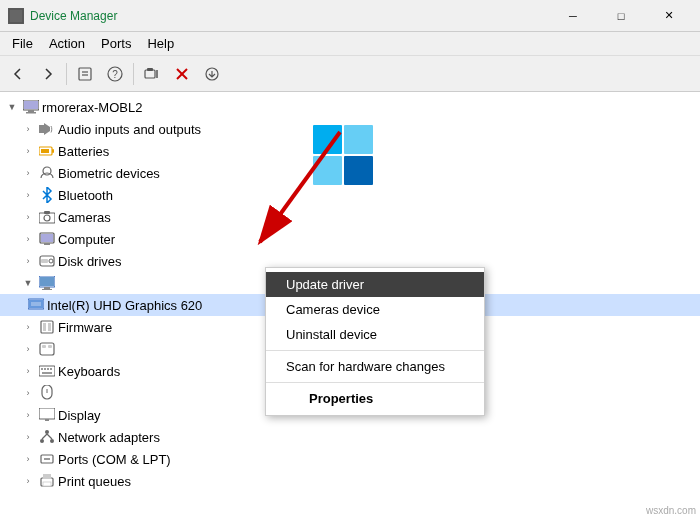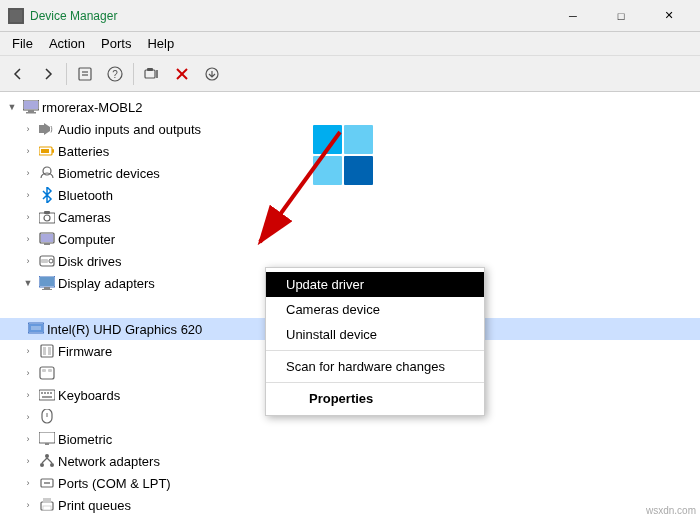--- a/index.html
+++ b/index.html
@@ -160,21 +160,21 @@
       width: 220px;
       z-index: 100;
       padding: 4px 0;
     }
     .ctx-item {
       padding: 5px 20px;
       cursor: pointer;
       font-size: 13px;
     }
     .ctx-item.highlighted {
-      background: #000000;
+      background: #404040;
       color: white;
     }
     .ctx-item.bold {
       font-weight: bold;
       padding-left: 43px;
     }
     .ctx-separator {
       height: 1px;
       background: #ddd;
       margin: 3px 0;
@@ -414,24 +414,23 @@
     <div class="tree-item" style="padding-left: 20px;">
       <span class="tree-expand">▼</span>
       <span class="tree-icon icon-display">
         <svg width="16" height="14" viewBox="0 0 16 14">
             <rect x="0" y="0" width="16" height="11" rx="1" fill="none" stroke="#3c6ebf" stroke-width="1.2"></rect>
             <rect x="1" y="1" width="14" height="9" fill="#6699cc"></rect>
             <rect x="5" y="11" width="6" height="2" fill="#888"></rect>
             <rect x="3" y="13" width="10" height="1" fill="#888"></rect>
           </svg>
       </span>
-      <span class="tree-label">Display adapters</span>
-    </div>
-
-    <div class="tree-item selected" style="padding-left: 48px; margin-top: 24px;">
+    </div>
+
+    <div class="tree-item selected" style="padding-left: 48px;">
       <span class="tree-icon" style="margin-left: -20px;">
         <svg width="16" height="14" viewBox="0 0 16 14">
             <rect x="0" y="1" width="16" height="10" rx="1" fill="none" stroke="#3c6ebf" stroke-width="1.2"></rect>
             <rect x="1" y="2" width="14" height="8" fill="#6699dd"></rect>
             <rect x="3" y="4" width="10" height="4" fill="rgba(255,255,255,0.3)"></rect>
           </svg>
       </span>
       <span class="tree-label">Intel(R) UHD Graphics 620</span>
     </div>
 
@@ -484,21 +483,21 @@
     </div>
 
     <div class="tree-item" style="padding-left: 20px;">
       <span class="tree-expand">›</span>
       <span class="tree-icon">
         <svg width="16" height="14" viewBox="0 0 16 14">
             <rect x="0" y="0" width="16" height="11" rx="1" fill="none" stroke="#666" stroke-width="1.2"></rect>
             <rect x="6" y="11" width="4" height="2" fill="#888"></rect>
           </svg>
       </span>
-      <span class="tree-label">Biometric</span>
+      <span class="tree-label">Display</span>
     </div>
 
     <div class="tree-item" style="padding-left: 20px;">
       <span class="tree-expand">›</span>
       <span class="tree-icon">
         <svg width="16" height="14" viewBox="0 0 16 14">
             <circle cx="8" cy="2" r="2" fill="#666"></circle>
             <circle cx="3" cy="11" r="2" fill="#666"></circle>
             <circle cx="13" cy="11" r="2" fill="#666"></circle>
             <line x1="8" y1="4" x2="3" y2="9" stroke="#666" stroke-width="1.2"></line>

